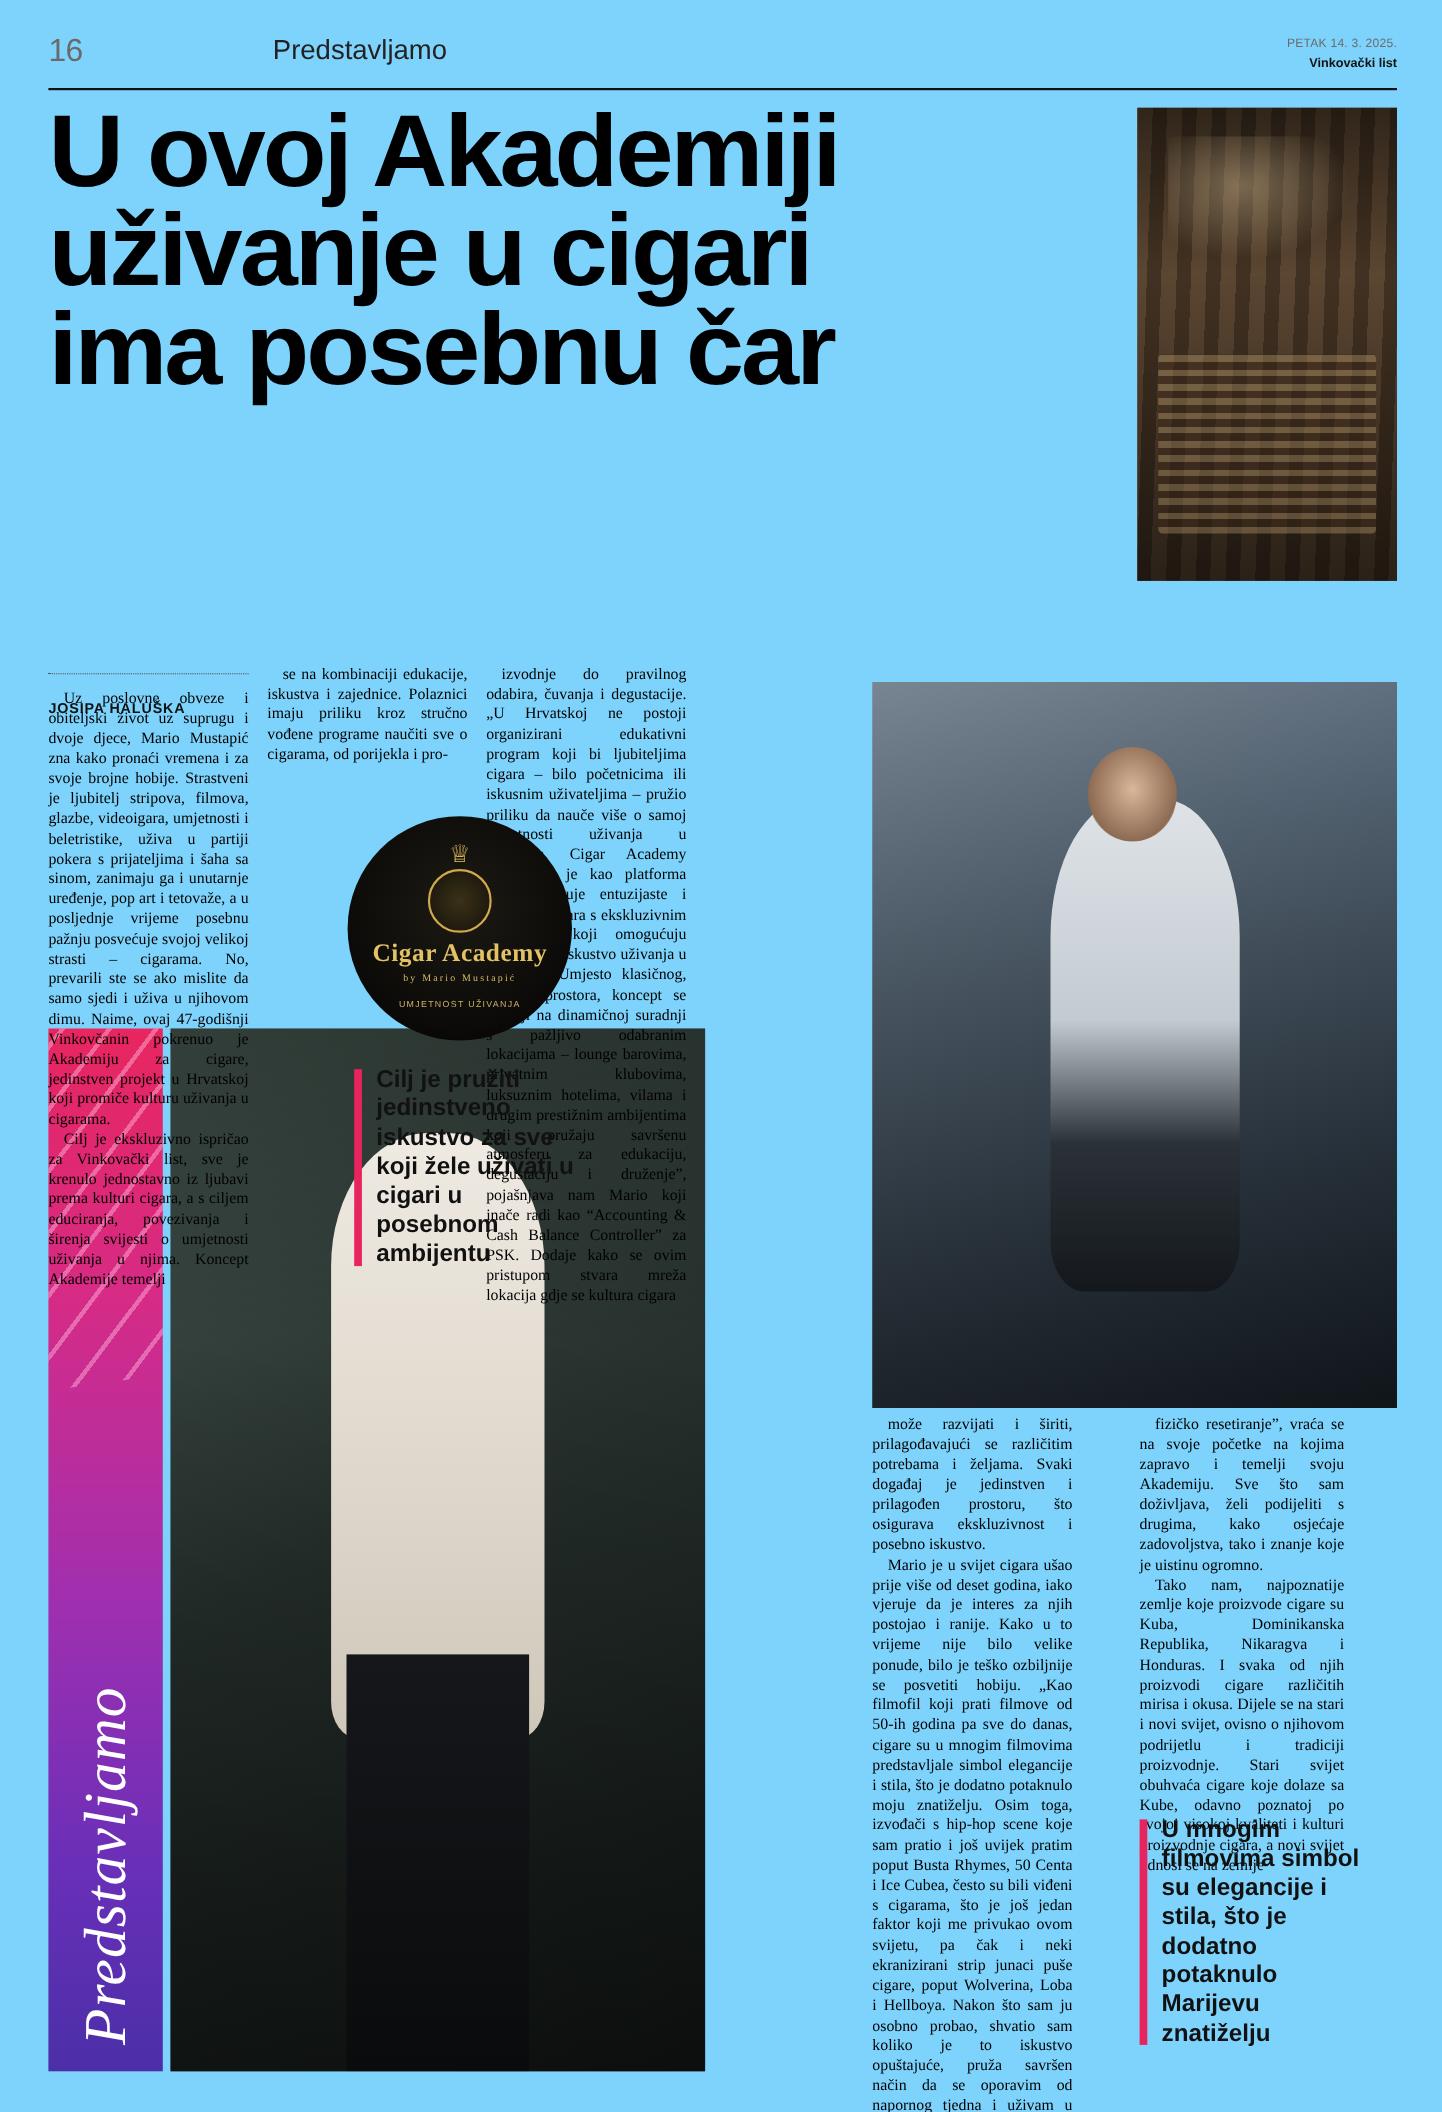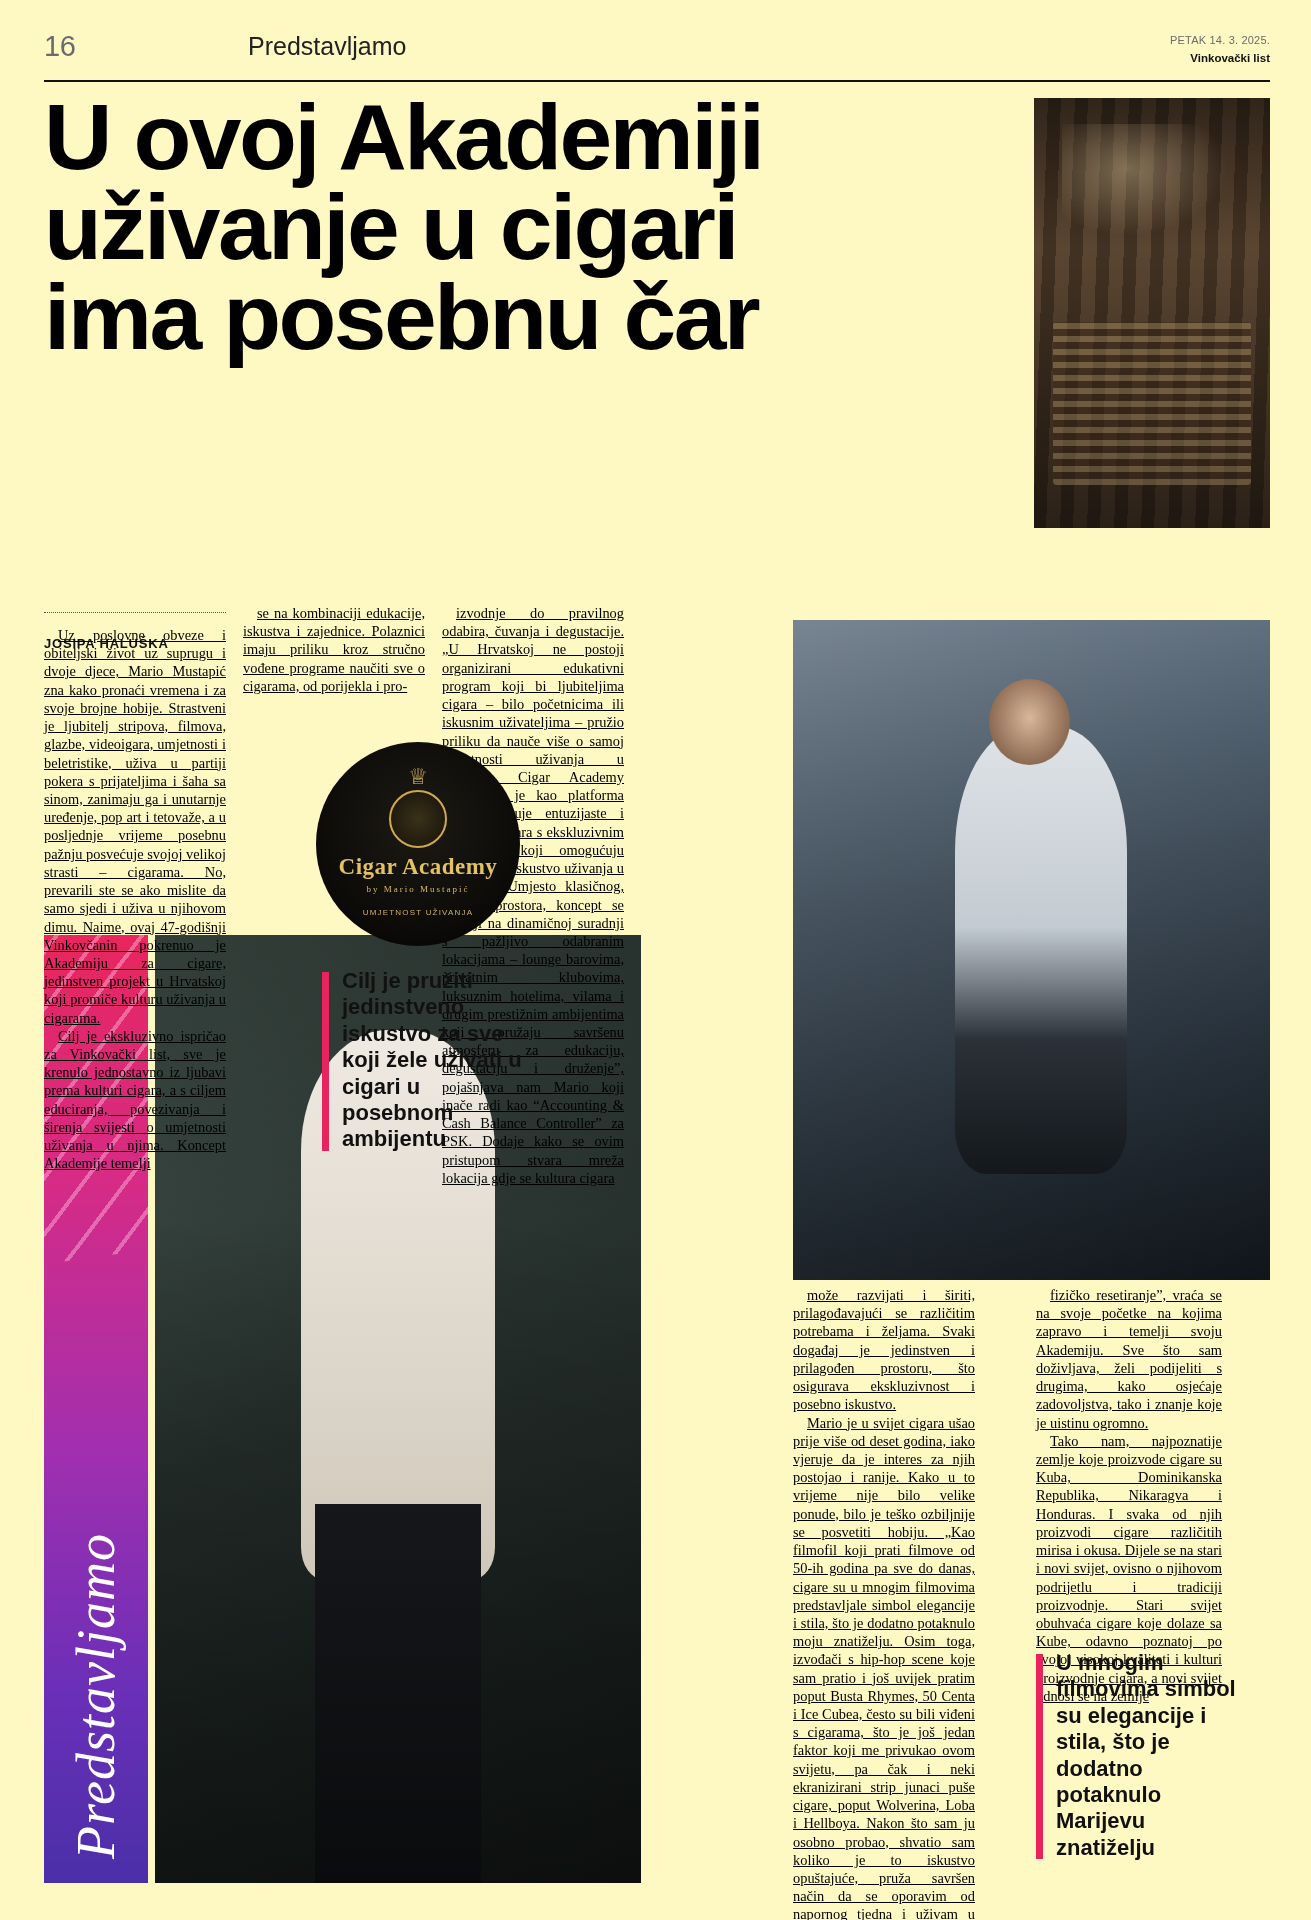--- a/index.html
+++ b/index.html
@@ -11,21 +11,21 @@
     width: 1311px;
     height: 1920px;
     position: relative;
     font-family: "Liberation Serif", serif;
     color: #000;
     overflow: hidden;
   }
   .page {
     position: absolute;
     inset: 0;
-    background: #fef9c3;
+    background: #7dd3fc;
   }
 
   
   .masthead {
     position: absolute;
     left: 44px;
     top: 30px;
     width: 1226px;
     height: 44px;
   }
@@ -265,21 +265,21 @@
 
   .col {
     position: absolute;
     font-family: "Liberation Serif", serif;
     font-size: 14.4px;
     line-height: 1.265;
     text-align: justify;
     color: #000;
     hyphens: auto;
   }
-  .col p { margin: 0; text-indent: 14px; text-decoration: underline; }
+  .col p { margin: 0; text-indent: 14px; }
   .col p.first { text-indent: 14px; }
 
   #col-1 { left: 44px;  top: 626px; width: 182px; }
   #col-2 { left: 243px; top: 604px; width: 182px; }
   #col-3 { left: 442px; top: 604px; width: 182px; }
   #col-4 { left: 793px; top: 1286px; width: 182px; }
   #col-5 { left: 1036px; top: 1286px; width: 186px; }
 
   
   #logo-cigar-academy {

